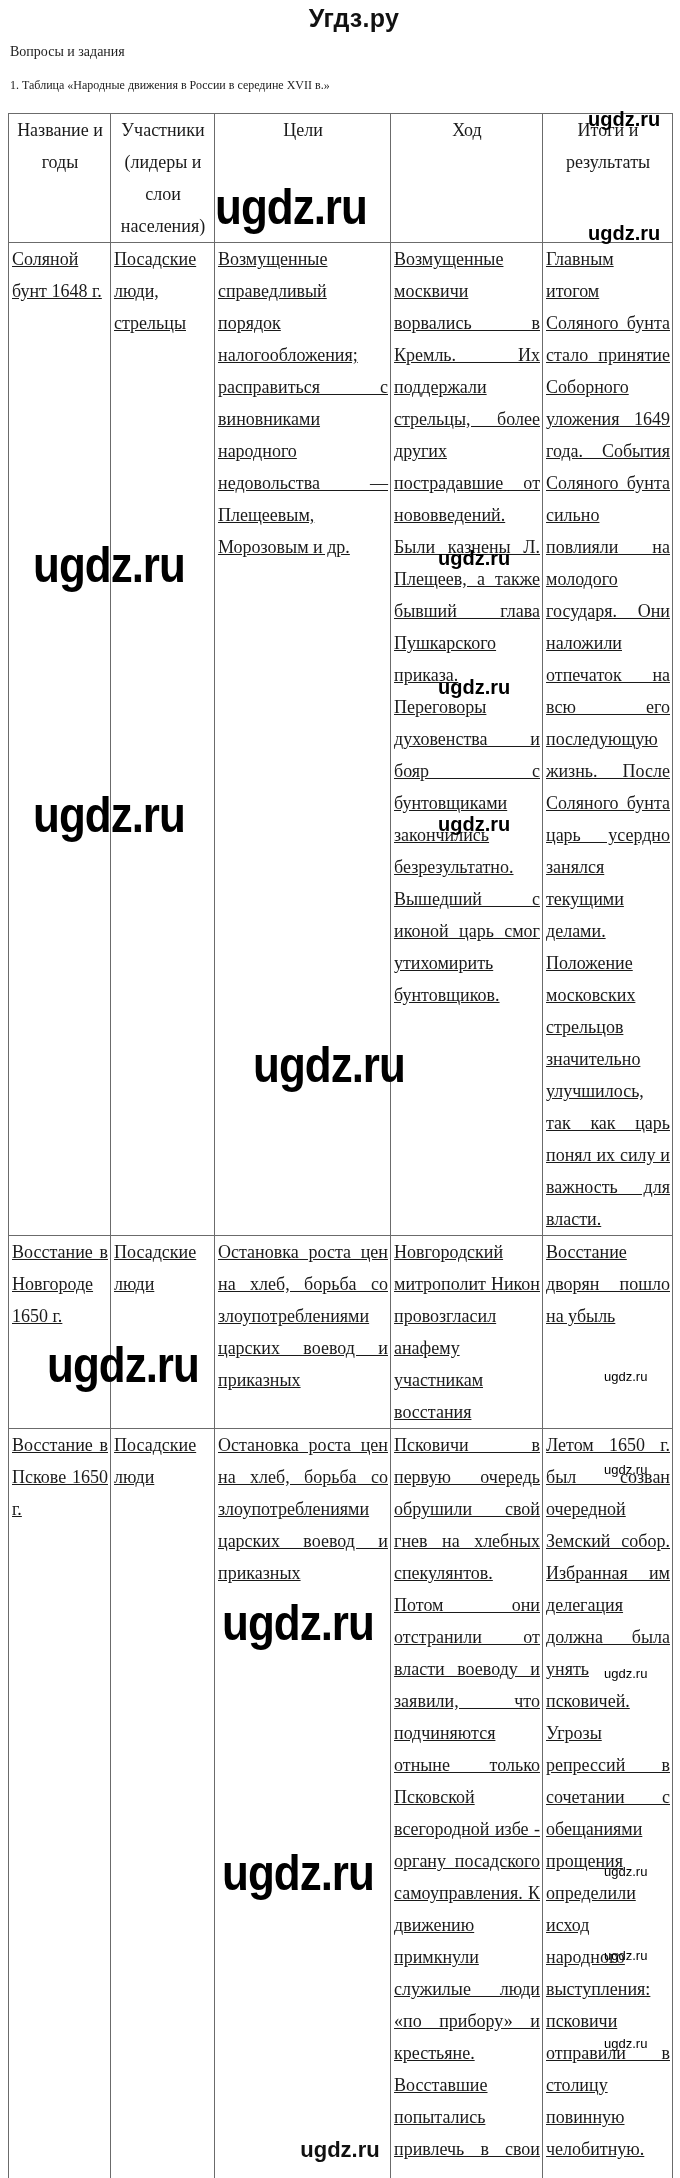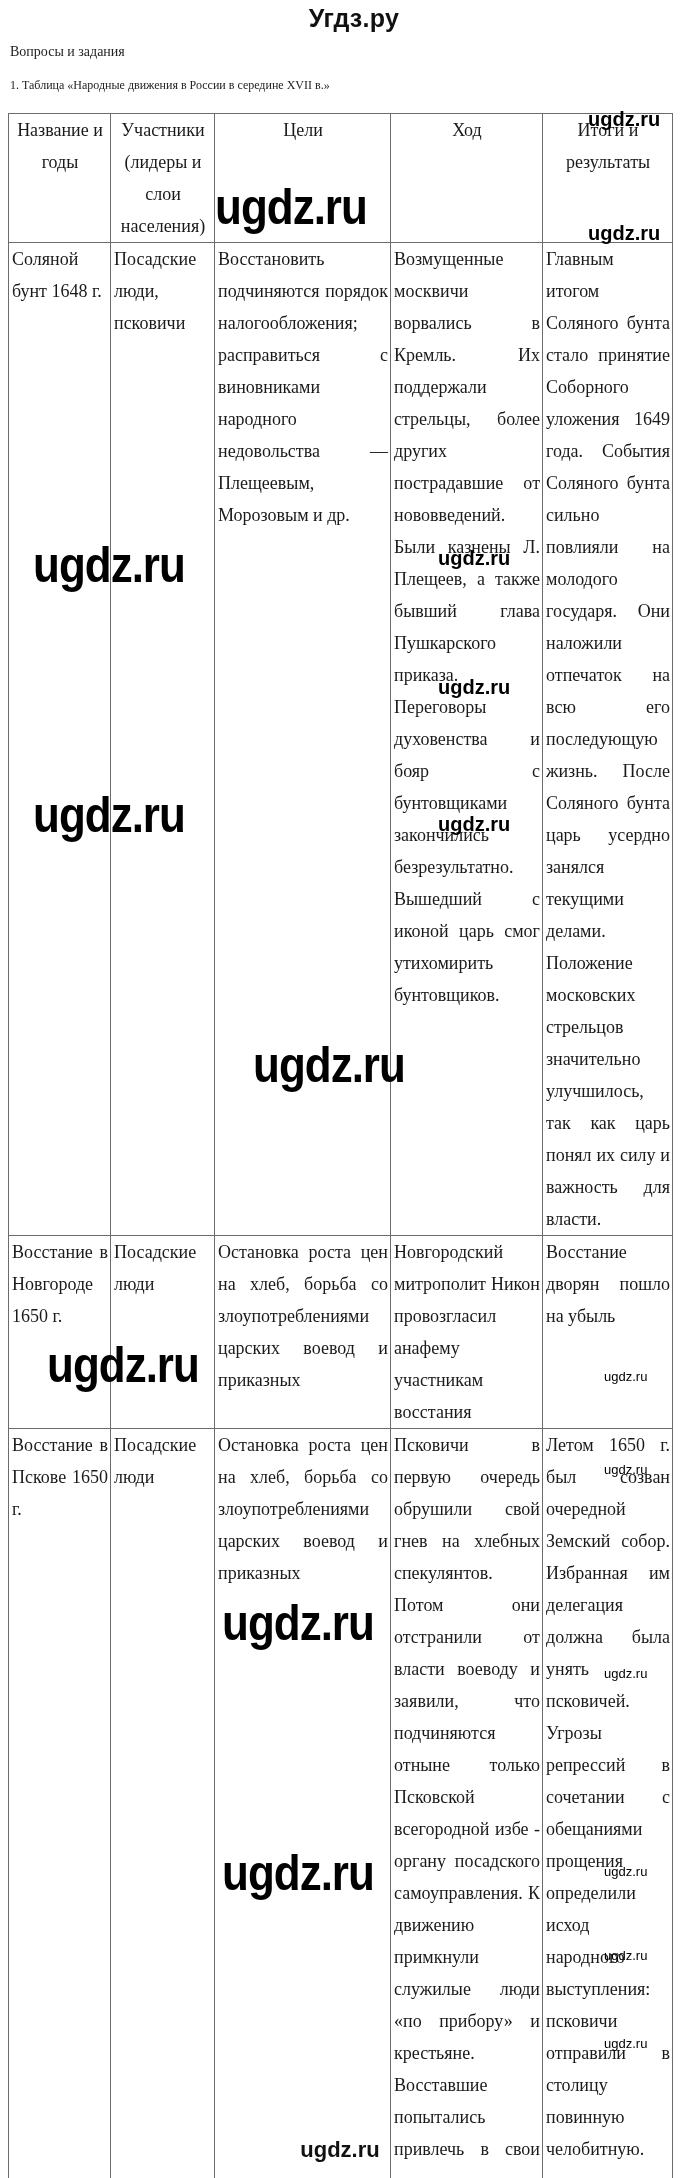--- a/index.html
+++ b/index.html
@@ -46,21 +46,21 @@
   table.movements th, table.movements td {
     border: 1.5px solid #6b6b6b;
     vertical-align: top;
     padding: 0 2px 0 3px;
     font-weight: normal;
   }
   table.movements th {
     text-align: center;
     padding-top: 0px;
   }
-  table.movements td { text-align: justify; text-align-last: left; }
+  table.movements td { text-align: justify; text-align-last: left; text-decoration: underline; }
   .col-name { width: 102px; }
   .col-part { width: 104px; }
   .col-goal { width: 176px; }
   .col-course { width: 152px; }
   .col-result { width: 130px; }
   tr.head-row { height: 117px; }
   tr.row-salt { height: 860px; }
   tr.row-novgorod { height: 185px; }
   tr.row-pskov { height: 857px; }
   .wm-big {
@@ -119,22 +119,22 @@
       <th>Название и годы</th>
       <th>Участники (лидеры и слои населения)</th>
       <th>Цели</th>
       <th>Ход</th>
       <th>Итоги и результаты</th>
     </tr>
   </thead>
   <tbody>
     <tr class="row-salt">
       <td>Соляной бунт 1648 г.</td>
-      <td>Посадские люди, псковичи</td>
-      <td>Восстановить подчиняются порядок налогообложения; расправиться с виновниками народного недовольства — Плещеевым, Морозовым и др.</td>
+      <td>Посадские люди, стрельцы</td>
+      <td>Возмущенные справедливый порядок налогообложения; расправиться с виновниками народного недовольства — Плещеевым, Морозовым и др.</td>
       <td>Возмущенные москвичи ворвались в Кремль. Их поддержали стрельцы, более других пострадавшие от нововведений. Были казнены Л. Плещеев, а также бывший глава Пушкарского приказа. Переговоры духовенства и бояр с бунтовщиками закончились безрезультатно. Вышедший с иконой царь смог утихомирить бунтовщиков.</td>
       <td>Главным итогом Соляного бунта стало принятие Соборного уложения 1649 года. События Соляного бунта сильно повлияли на молодого государя. Они наложили отпечаток на всю его последующую жизнь. После Соляного бунта царь усердно занялся текущими делами. Положение московских стрельцов значительно улучшилось, так как царь понял их силу и важность для власти.</td>
     </tr>
     <tr class="row-novgorod">
       <td>Восстание в Новгороде 1650 г.</td>
       <td>Посадские люди</td>
       <td>Остановка роста цен на хлеб, борьба со злоупотреблениями царских воевод и приказных</td>
       <td>Новгородский митрополит Никон провозгласил анафему участникам восстания</td>
       <td>Восстание дворян пошло на убыль</td>
     </tr>

